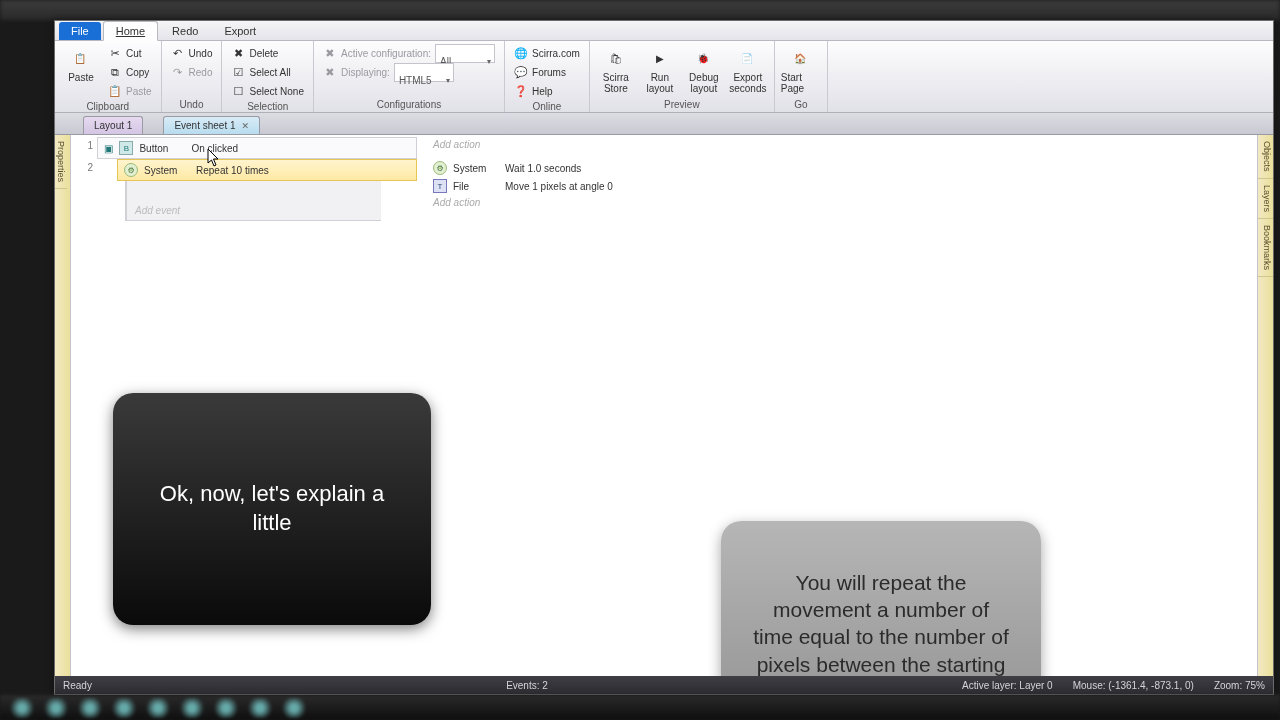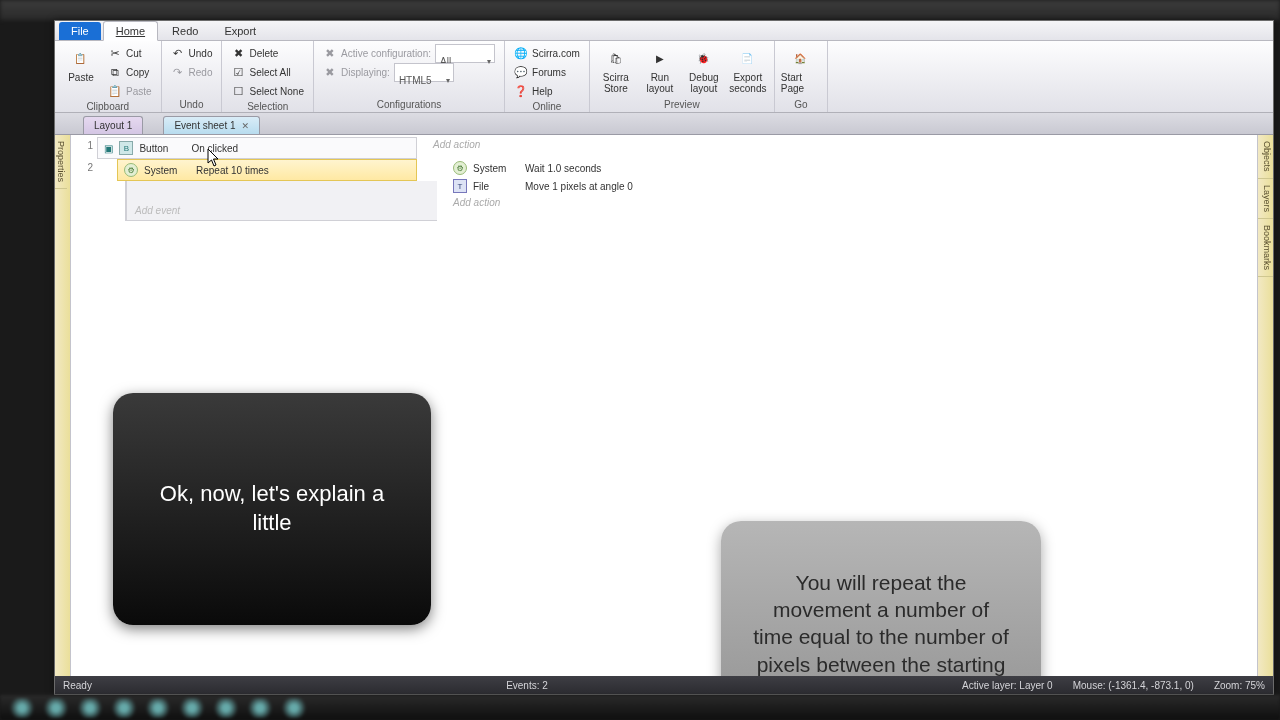--- a/index.html
+++ b/index.html
@@ -48,21 +48,21 @@
   .ev-num { width:20px; text-align:right; padding:3px 4px 0 0; color:#777; }
   .ev-cond { width:320px; border:1px solid #d0d0d6; background:#fafafc; padding:3px 6px; display:flex; align-items:center; gap:6px; }
   .ev-cond.sel { background:linear-gradient(#fff4cf,#ffe9a3); border-color:#e4c655; }
   .ev-gap { width:10px; }
   .ev-act-col { flex:1; }
   .ev-act { display:flex; align-items:center; gap:6px; padding:2px 6px; }
   .ev-act .addact { color:#aaa; font-style:italic; }
   .obj-ico { width:14px; height:14px; display:inline-flex; align-items:center; justify-content:center; border:1px solid #8aa; background:#cfe8e8; font-size:8px; color:#277; }
   .obj-ico.sys { border-color:#9b7; background:#e3efd3; color:#473; border-radius:50%; }
   .obj-ico.txt { border-color:#77b; background:#dde3f5; color:#347; }
-  .sub-block { margin-left:28px; border-left:2px solid #d0d0d6; border-bottom:1px solid #d0d0d6; background:#f1f1f4; min-height:40px; width:312px; position:relative; }
+  .sub-block { margin-left:28px; border-left:2px solid #d0d0d6; border-bottom:1px solid #d0d0d6; background:#f1f1f4; min-height:40px; width:256px; position:relative; }
   .sub-block .addevent { position:absolute; bottom:4px; left:8px; font-size:10px; color:#bbb; font-style:italic; }
   .cursor-ptr { position:absolute; width:14px; height:18px; pointer-events:none; }
   
   .tut-box { position:absolute; border-radius:20px; color:#fff; display:flex; align-items:center; justify-content:center; text-align:center; padding:28px 30px; font-size:22px; line-height:1.3; font-family: Arial, sans-serif; }
   .tut-dark { left:42px; top:258px; width:318px; height:232px; background:linear-gradient(#3a3a3a,#0a0a0a); box-shadow: 0 4px 14px rgba(0,0,0,0.5); }
   .tut-grey { left:650px; top:386px; width:320px; height:232px; background:linear-gradient(#b6b6b6,#8f8f8f); color:#2b2b2b; box-shadow: 0 4px 14px rgba(0,0,0,0.35); font-size:21px; }
   
   .status { height:18px; background:linear-gradient(#3e3e44,#2b2b30); color:#d4d4d8; font-size:10px; display:flex; align-items:center; padding:0 8px; gap:20px;justify-content:center; }
   .status .spacer { flex:1; }
   

